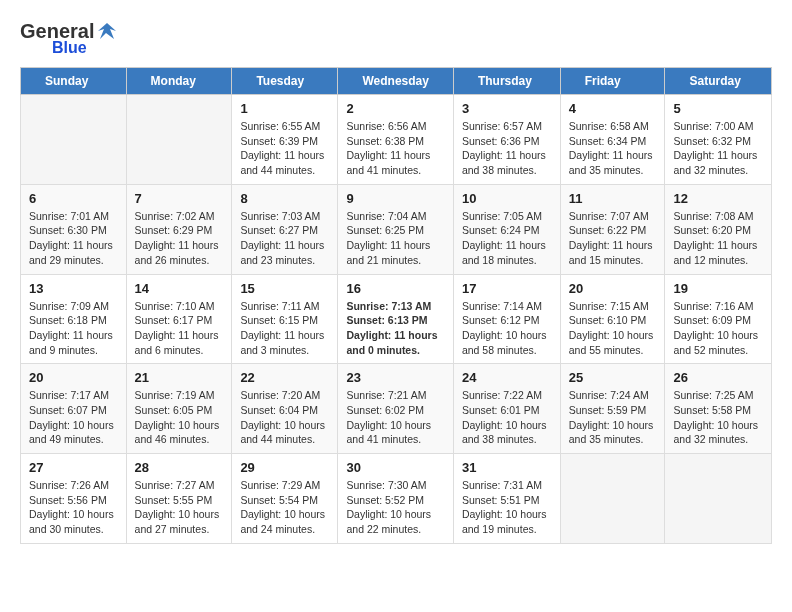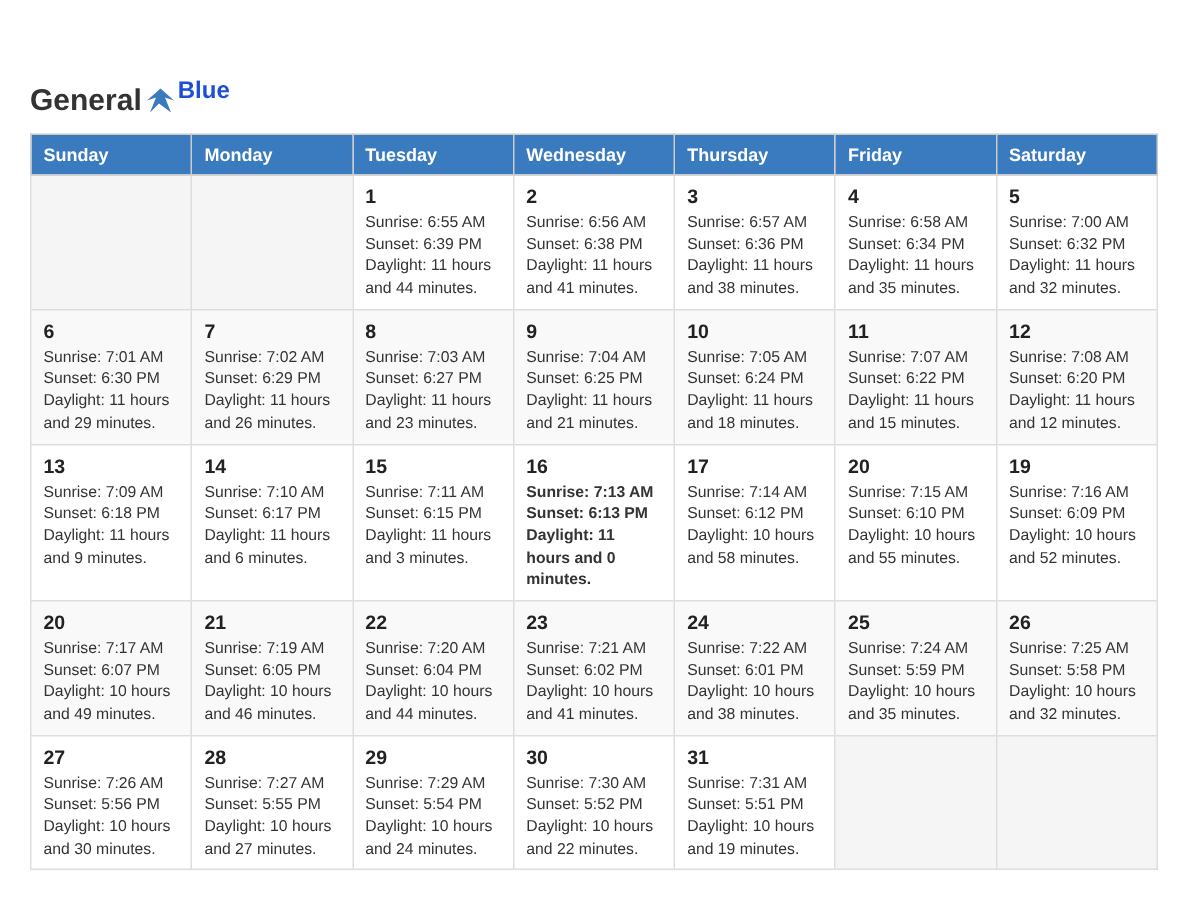--- a/index.html
+++ b/index.html
@@ -11,23 +11,22 @@
       padding: 20px;
     }
     .header {
       display: flex;
       justify-content: space-between;
       align-items: flex-start;
       margin-bottom: 10px;
     }
     .logo {
       display: flex;
-      flex-direction: row;
-      align-items: flex-start;
-      margin-top: 36px;
+      flex-direction: column;
+      align-items: center;
     }
     .logo-line {
       display: flex;
       align-items: center;
     }
     .title-section {
       text-align: right;
     }
     .month-title {
       font-size: 32px;
@@ -39,21 +38,21 @@
       color: #555;
     }
     table {
       width: 100%;
       border-collapse: collapse;
       font-size: 11px;
     }
     thead tr th {
       background-color: #3a7abf;
       color: white;
-      padding: 6px 8px;
+      padding: 6px 24px;
       text-align: left;
       font-size: 12px;
       font-weight: bold;
       border: 1px solid #ccc;
     }
     tbody tr td {
       border: 1px solid #ddd;
       vertical-align: top;
       padding: 6px 8px;
       width: calc(100% / 7);

